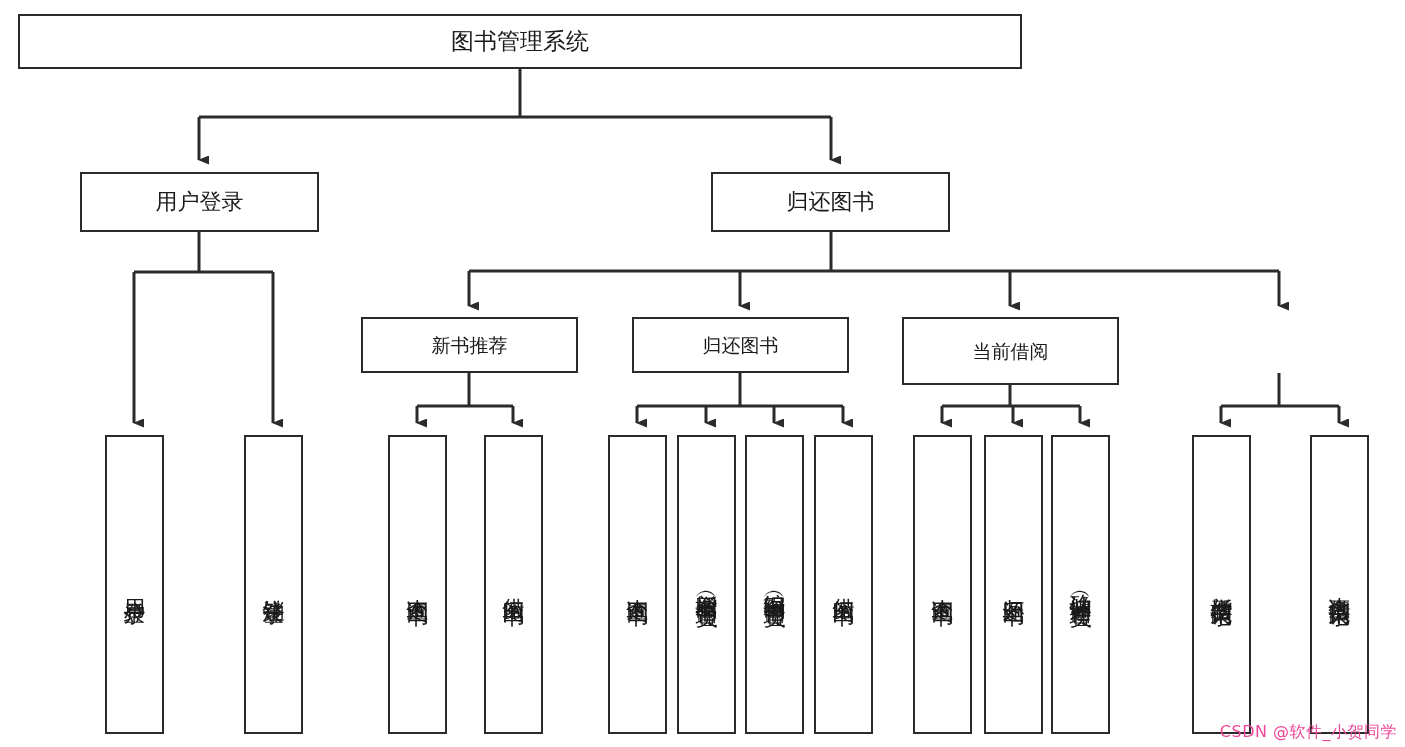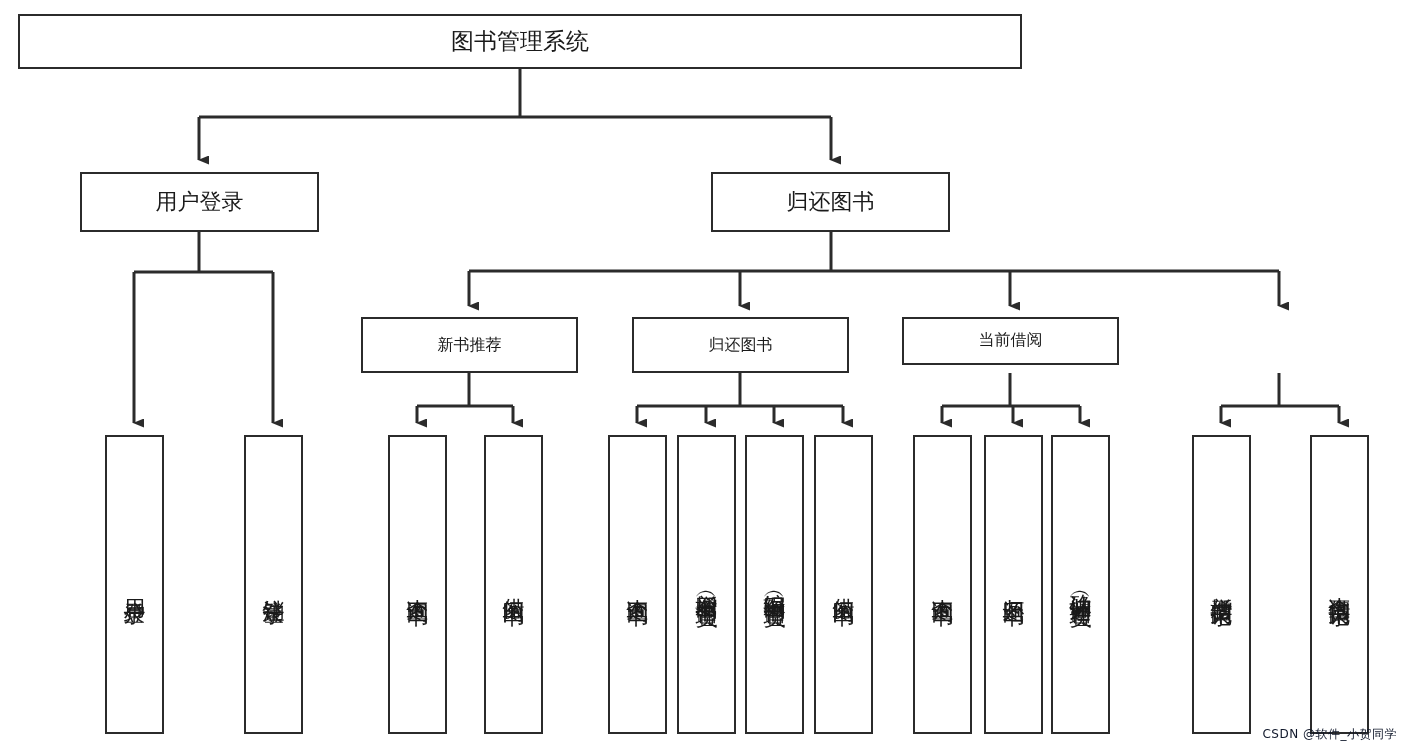--- a/index.html
+++ b/index.html
@@ -42,42 +42,42 @@
     line-height: 1.18;
     color: #1a1a1a;
   }
   .node.root .node-label {
     font-size: 23px;
   }
   .node.level2 .node-label {
     font-size: 22px;
   }
   .node.level3 .node-label {
-    font-size: 16px;
+    font-size: 19px;
   }
   .node.leaf {
     align-items: center;
     justify-content: center;
     padding: 4px 0;
   }
   .node.leaf .node-label {
     writing-mode: vertical-rl;
     text-orientation: upright;
     font-size: 22px;
     letter-spacing: 2px;
     line-height: 1;
     white-space: nowrap;
     max-height: 100%;
   }
   #watermark {
     position: absolute;
     right: 8px;
     bottom: 4px;
-    font-size: 12px;
-    color: #0f172a;
+    font-size: 16px;
+    color: #ec4899;
     letter-spacing: 0.5px;
     white-space: nowrap;
     user-select: none;
   }
 </style>
 </head>
 <body>
 
 <div id="diagram-root">
 
@@ -141,21 +141,21 @@
   <div class="node level2" style="left:711px; top:172px; width:239px; height:60px;">
     <span class="node-label">归还图书</span>
   </div>
 
   <div class="node level3" style="left:361px; top:317px; width:217px; height:56px;">
     <span class="node-label">新书推荐</span>
   </div>
   <div class="node level3" style="left:632px; top:317px; width:217px; height:56px;">
     <span class="node-label">归还图书</span>
   </div>
-  <div class="node level3" style="left:902px; top:317px; width:217px; height:48px;font-family:Liberation Mono, monospace;">
+  <div class="node level3" style="left:902px; top:317px; width:217px; height:68px;">
     <span class="node-label">当前借阅</span>
   </div>
 
   <div class="node leaf" style="left:105px; top:435px; width:59px; height:299px;">
     <span class="node-label">用户登录</span>
   </div>
   <div class="node leaf" style="left:244px; top:435px; width:59px; height:299px;">
     <span class="node-label">注销登录</span>
   </div>
   <div class="node leaf" style="left:388px; top:435px; width:59px; height:299px;">

